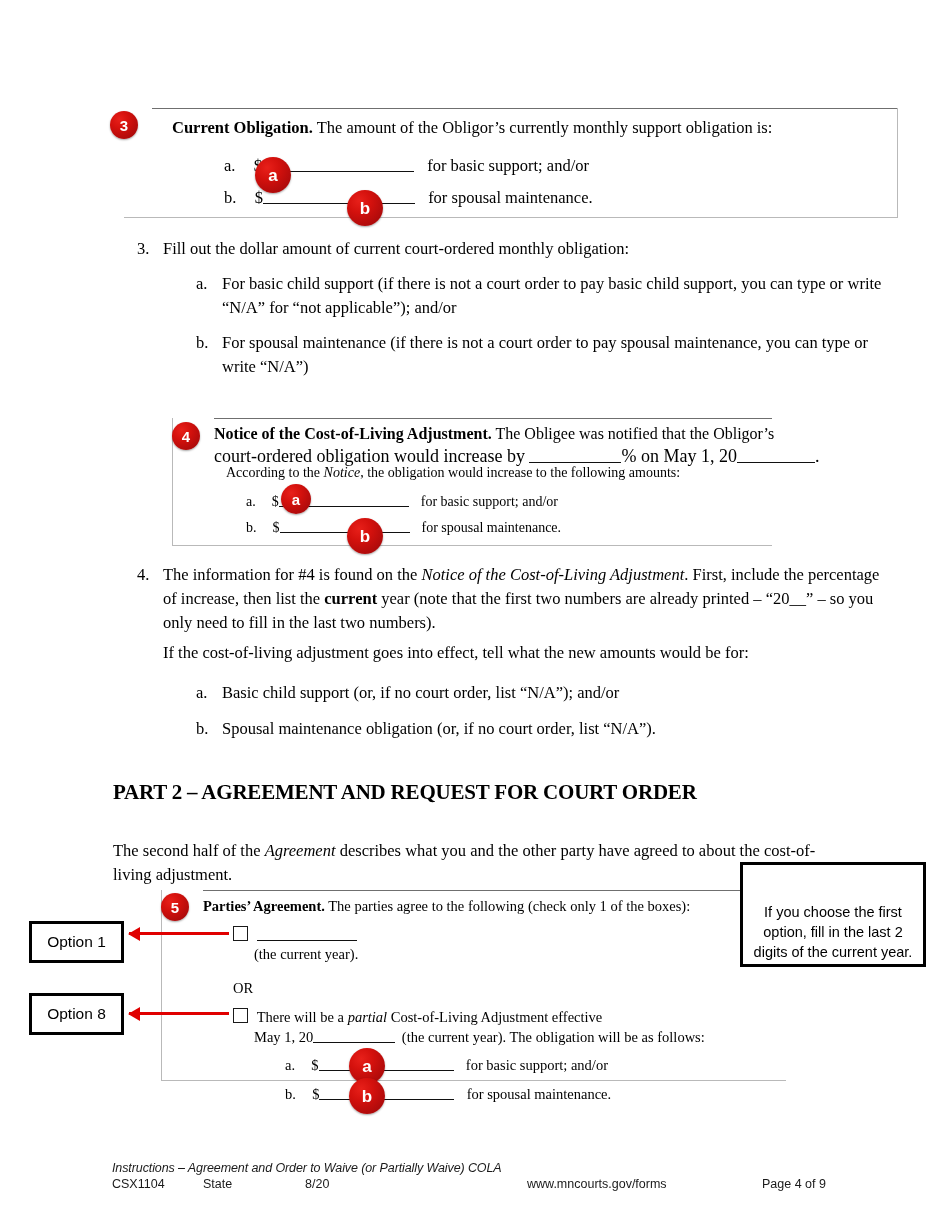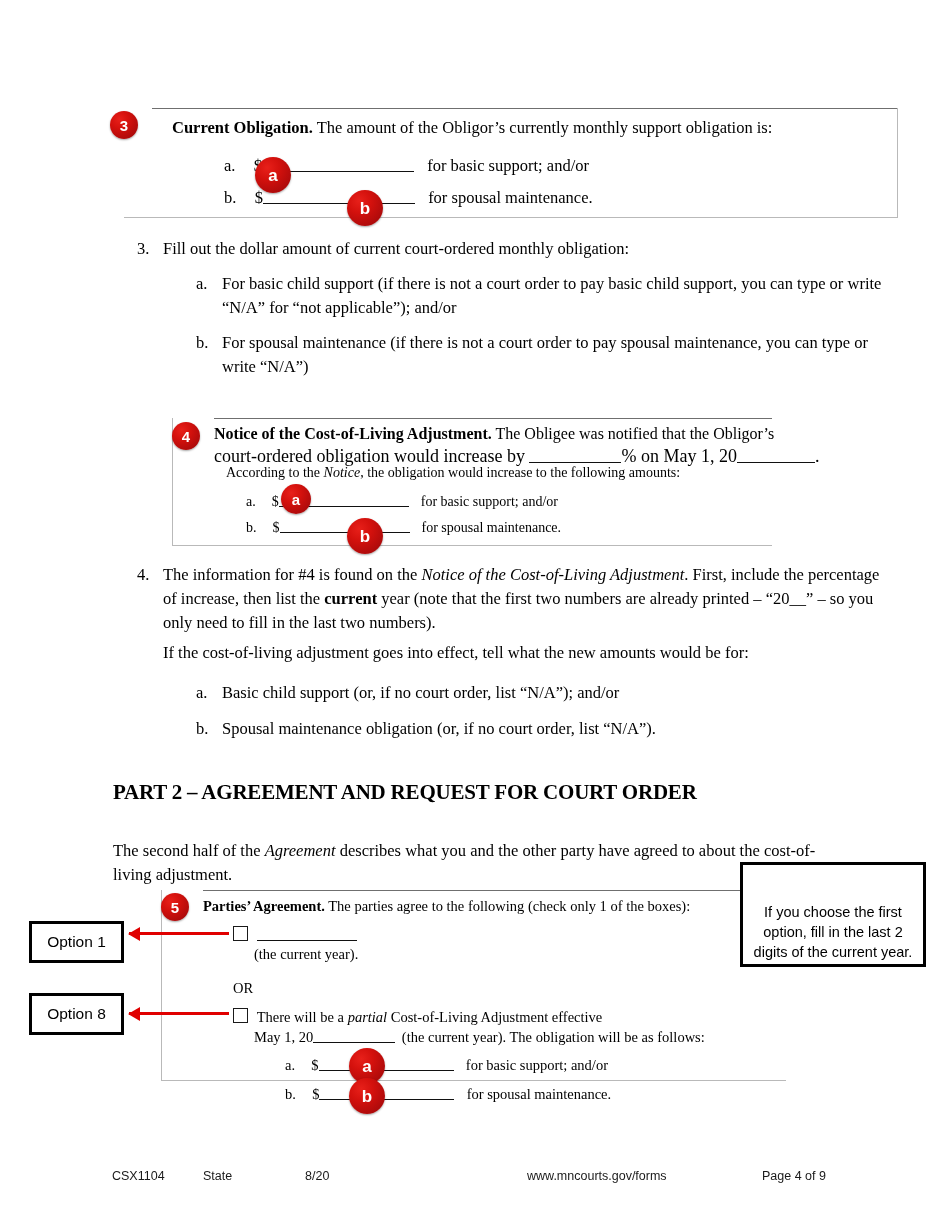--- a/index.html
+++ b/index.html
@@ -164,21 +164,21 @@
   
   .footer {
     position: absolute;
     left: 112px;
     width: 770px;
     font-family: "Liberation Sans", "DejaVu Sans", sans-serif;
     font-size: 12.5px;
     color: #1a1a1a;
   }
   .footer-line1 { font-style: italic; letter-spacing: -0.1px; }
-  .footer-line2 { position: relative; height: 16px; margin-top: 8px; }
+  .footer-line2 { position: relative; height: 16px; margin-top: 2px; }
   .footer-line2 > span { position: absolute; top: 0; white-space: pre; }
 
   .fbx-text { position: absolute; }
 </style>
 </head>
 <body>
 
 <div class="page">
 
   <div class="form-box" style="left:124px; top:108px; width:774px; height:110px;">
@@ -366,20 +366,21 @@
     <span>Option 1</span>
   </div>
   <div class="arrow" style="left:129px; top:932px; width:100px;"></div>
 
   <div class="annot-box opt-label" style="left:29px; top:993px; width:95px; height:42px;">
     <span>Option 8</span>
   </div>
   <div class="arrow" style="left:129px; top:1012px; width:100px;"></div>
 
   <div class="footer" style="top:1161px;">
+    <div class="footer-line1">Instructions – Agreement and Order to Waive (or Partially Waive) COLA</div>
     <div class="footer-line2">
       <span style="left:0;">CSX1104</span>
       <span style="left:91px;">State</span>
       <span style="left:193px;">8/20</span>
       <span style="left:415px;">www.mncourts.gov/forms</span>
       <span style="left:650px;">Page 4 of 9</span>
     </div>
   </div>
 
 </div>

